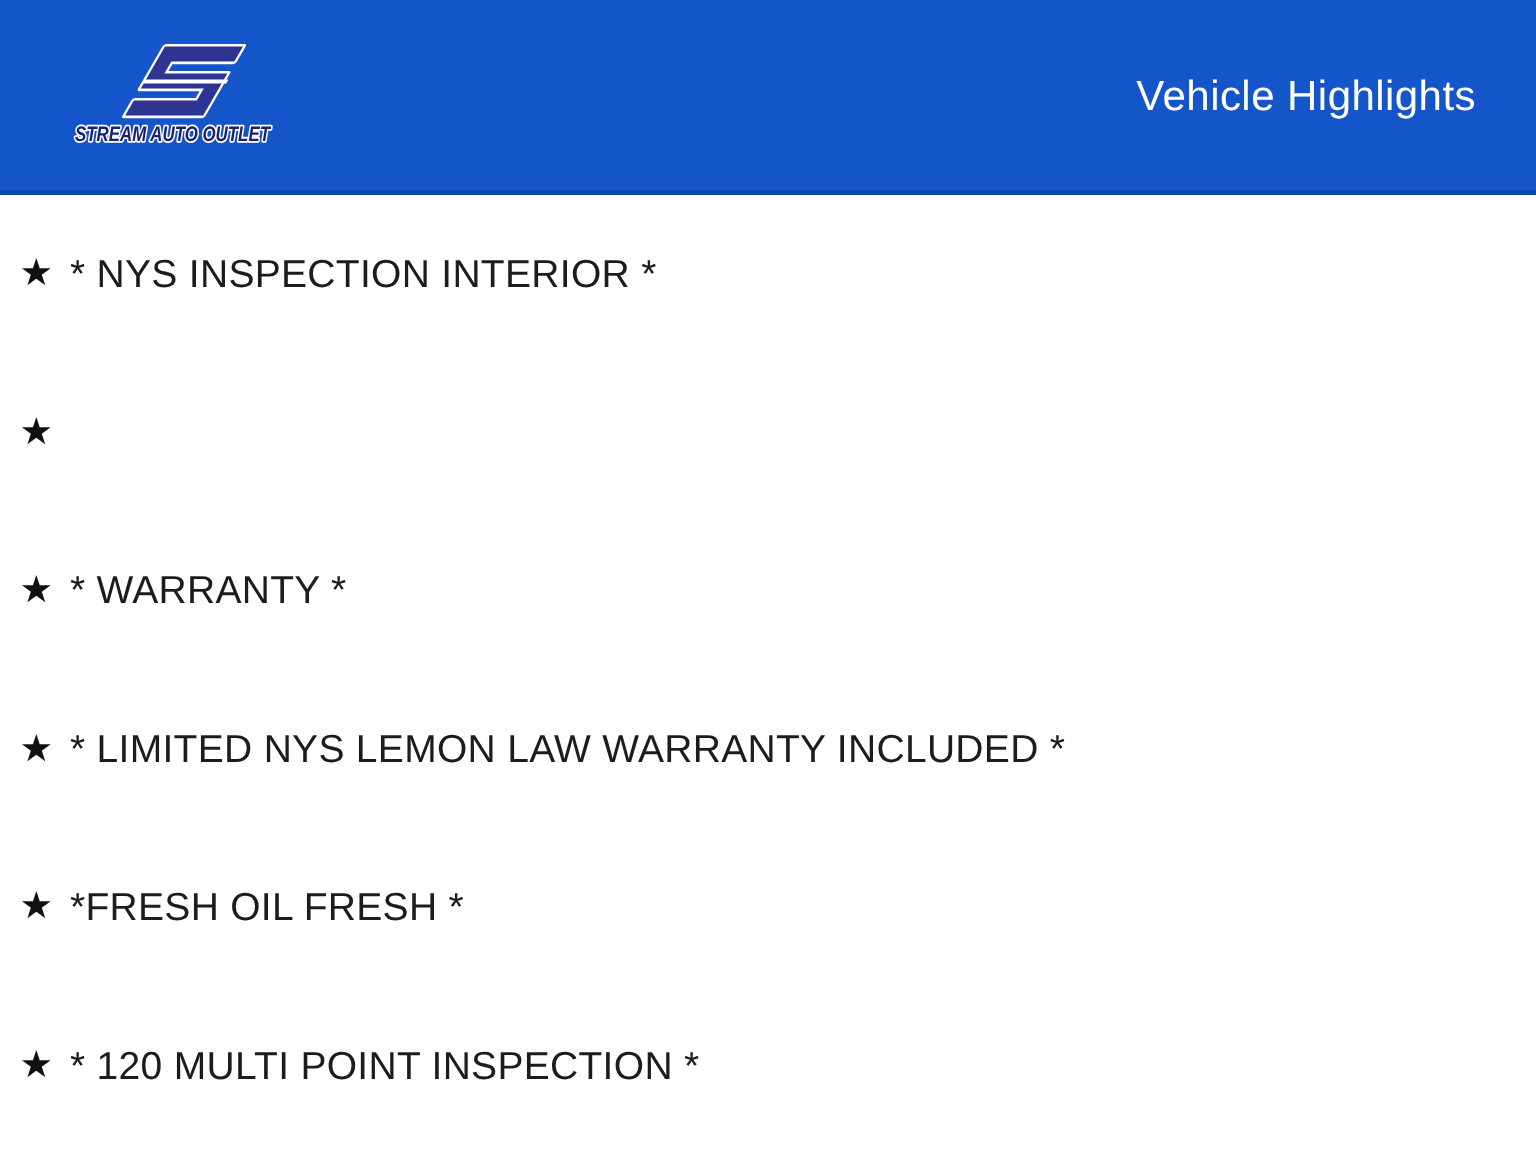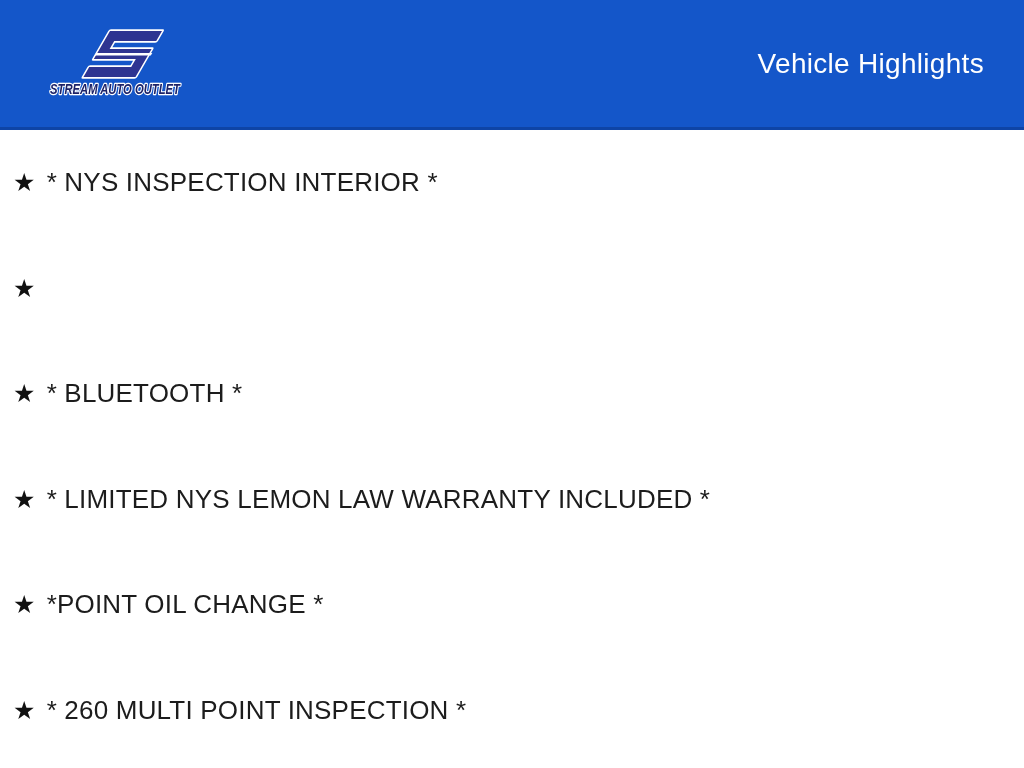--- a/index.html
+++ b/index.html
@@ -74,27 +74,27 @@
 <ul class="highlights">
   <li class="row">
     <span class="star">★</span>
     <span>* NYS INSPECTION INTERIOR *</span>
   </li>
   <li class="row">
     <span class="star">★</span>
   </li>
   <li class="row">
     <span class="star">★</span>
-    <span>* BLUETOOTH *</span>
+    <span>* WARRANTY *</span>
   </li>
   <li class="row">
     <span class="star">★</span>
     <span>* LIMITED NYS LEMON LAW WARRANTY INCLUDED *</span>
   </li>
   <li class="row">
     <span class="star">★</span>
-    <span>*POINT OIL CHANGE *</span>
+    <span>*FRESH OIL FRESH *</span>
   </li>
   <li class="row">
     <span class="star">★</span>
-    <span>* 260 MULTI POINT INSPECTION *</span>
+    <span>* 120 MULTI POINT INSPECTION *</span>
   </li>
 </ul>
 
 </body></html>

